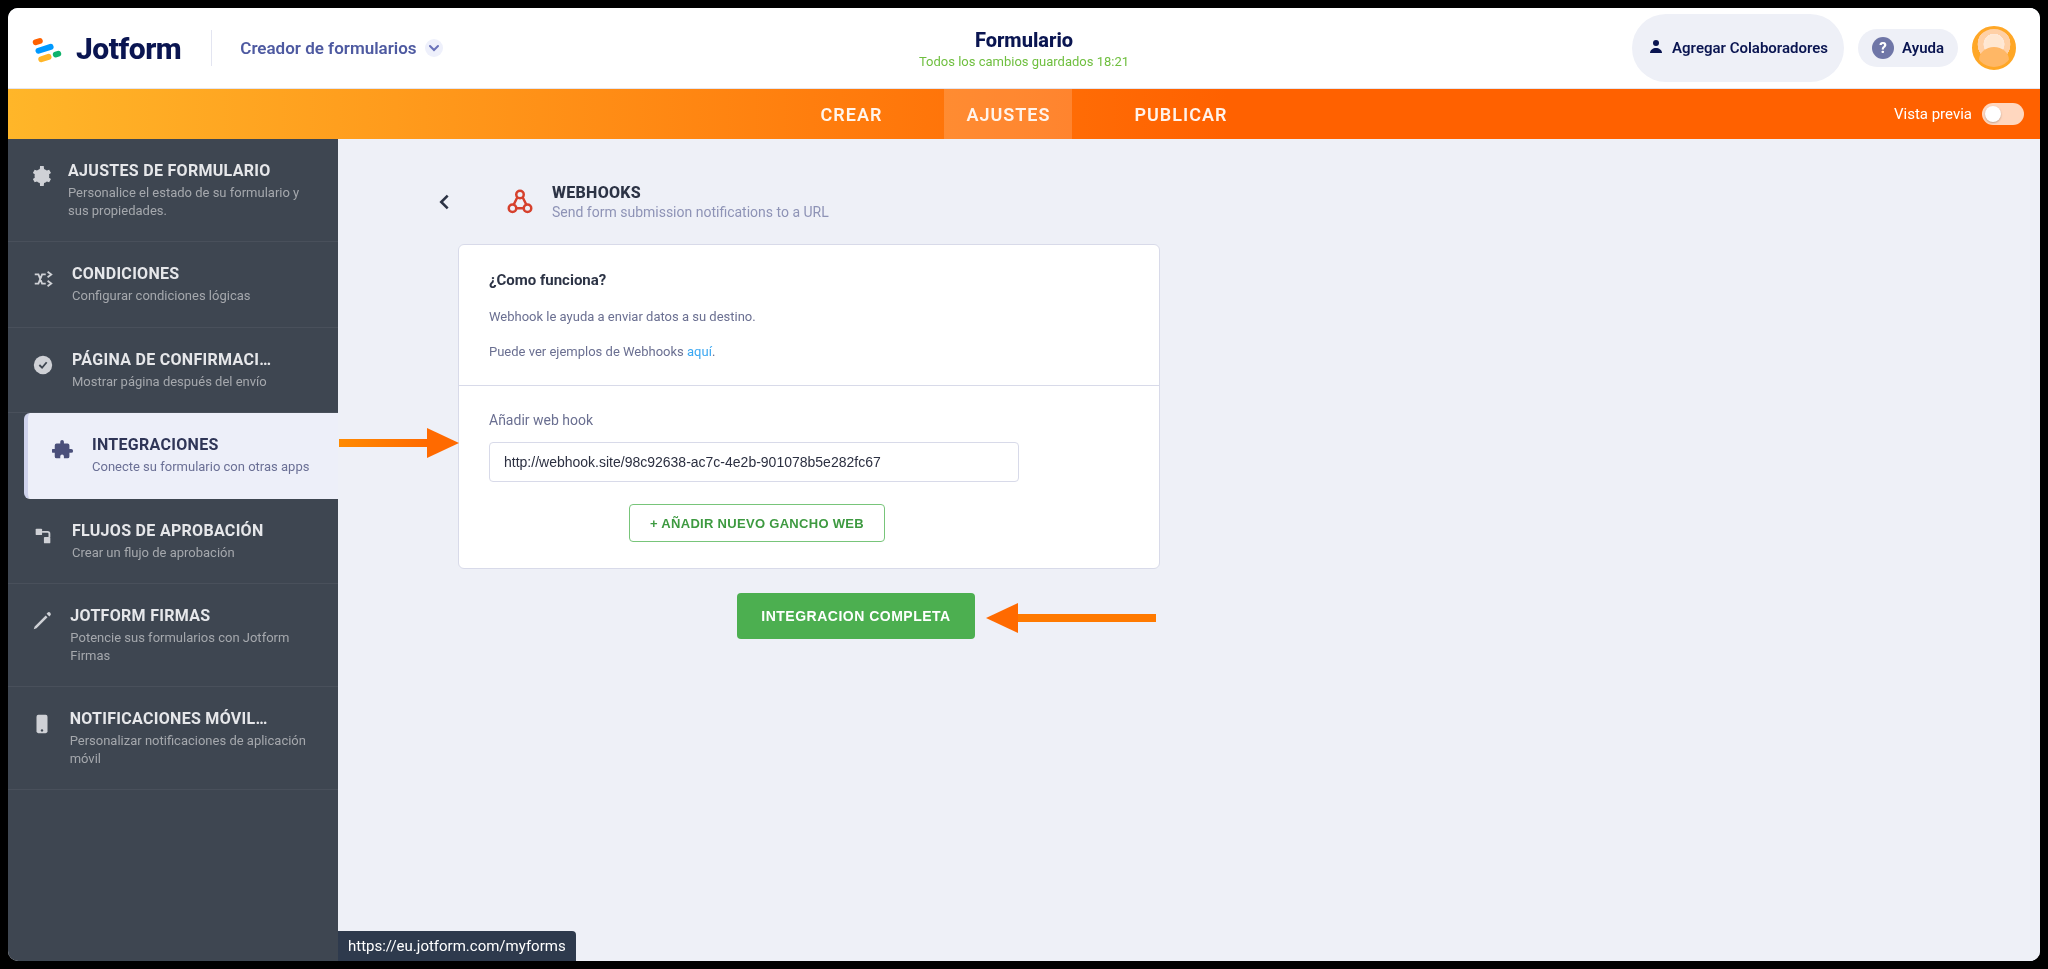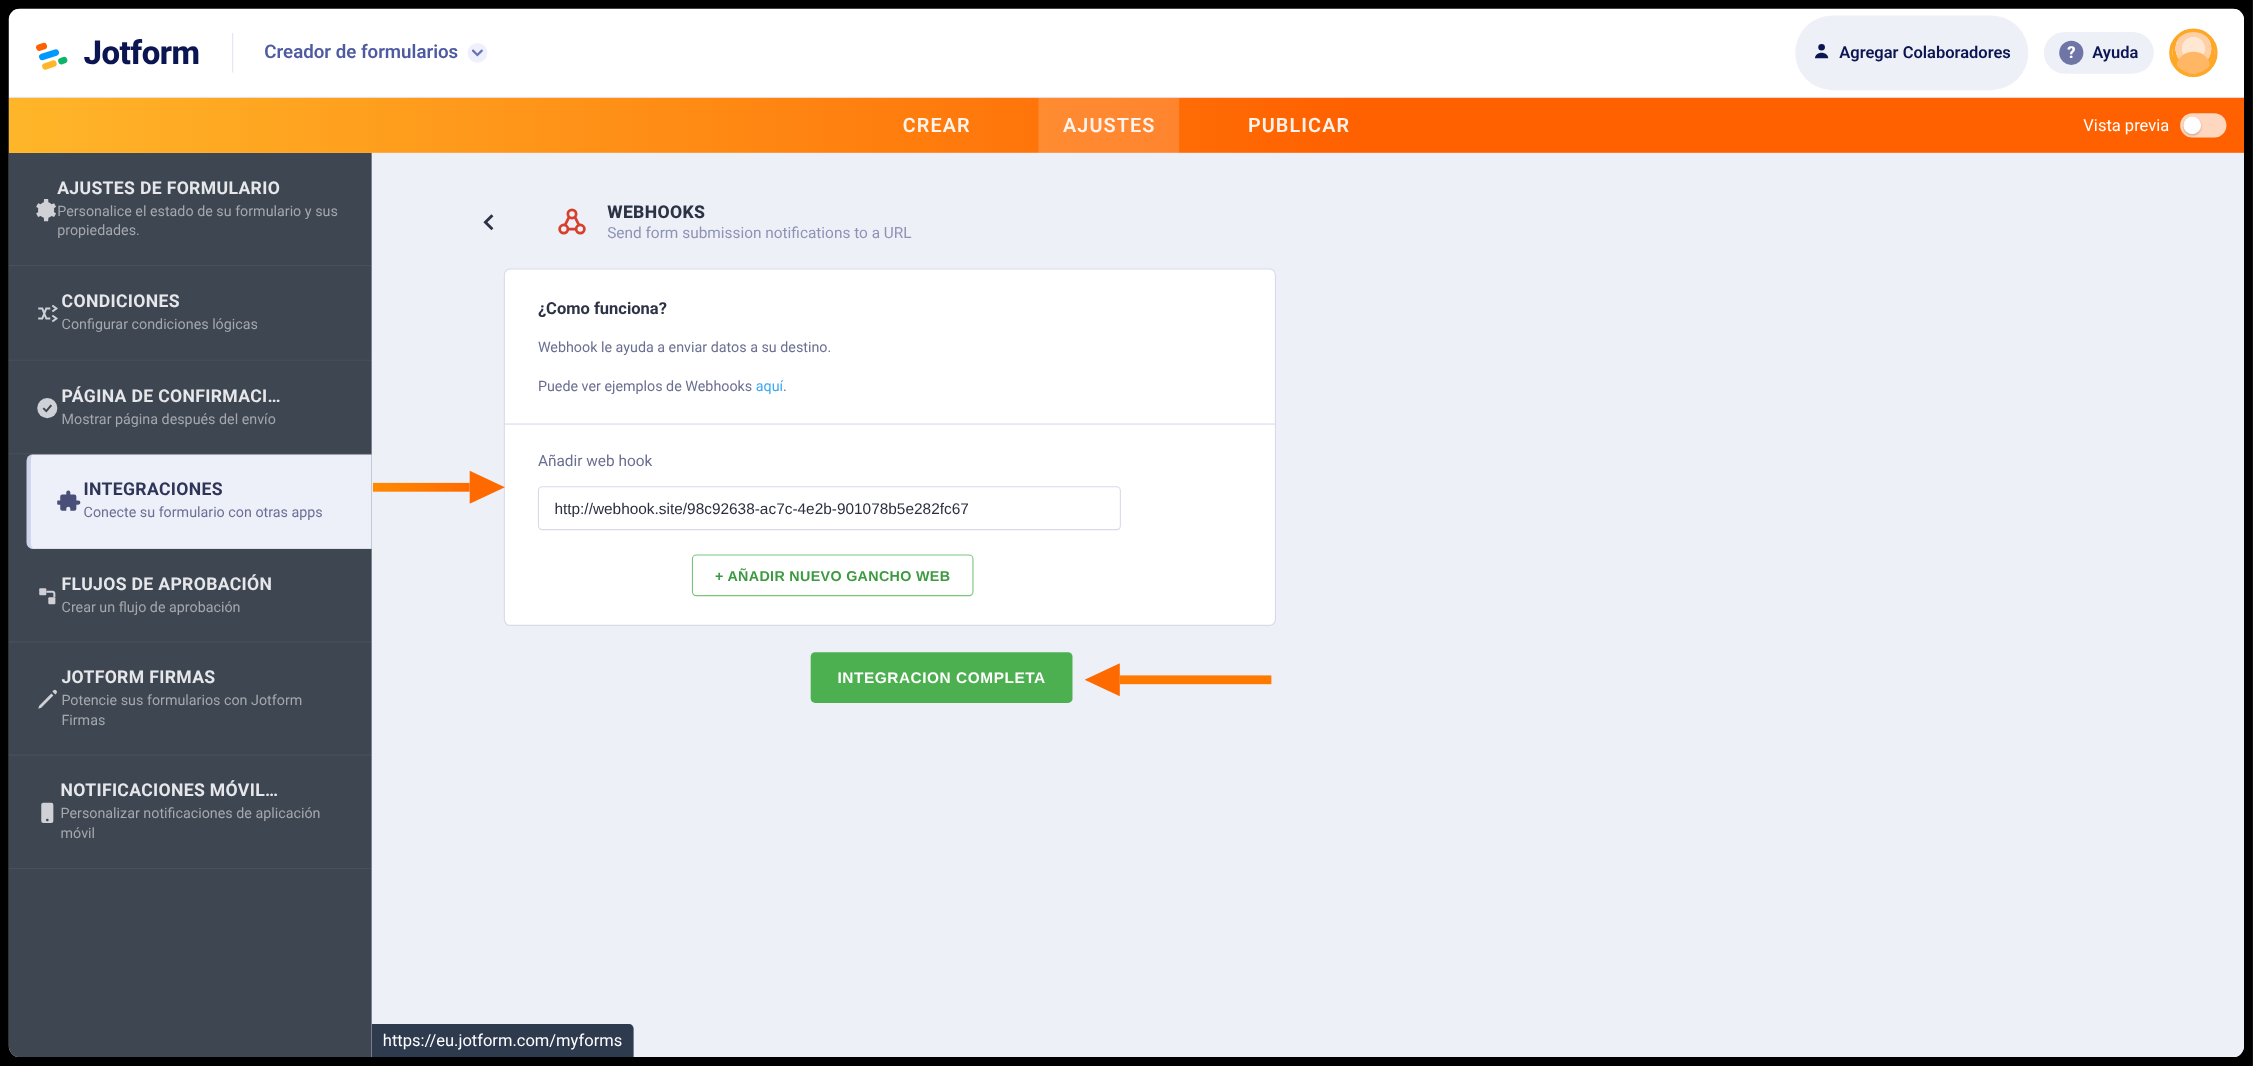--- a/index.html
+++ b/index.html
@@ -56,21 +56,21 @@
   .topbar{
     height:80px;
     background:#fff;
     border-bottom:1px solid var(--top-border);
     display:flex;
     align-items:center;
     padding:0 24px 0 22px;
     gap:20px;
     position:relative;
   }
-  .logo{display:flex;align-items:flex-end;gap:12px}
+  .logo{display:flex;align-items:center;gap:12px}
   .logo svg{display:block}
   .logo .word{font-weight:800;font-size:30px;color:var(--ink);letter-spacing:-0.5px}
   .divider-v{width:1px;height:36px;background:var(--top-border);margin:0 8px 0 10px}
   .dropdown{
     display:flex;align-items:center;gap:8px;color:#4e5aa1;font-weight:600;font-size:17px;cursor:pointer;
   }
   .dropdown .chev{width:18px;height:18px;border-radius:50%;background:#eef0fb;display:flex;align-items:center;justify-content:center;color:#6a72b9}
   .center{
     position:absolute;left:50%;top:50%;transform:translate(-50%,-50%);
     text-align:center;
@@ -100,21 +100,21 @@
   .nav .right{position:absolute;right:16px;top:50%;transform:translateY(-50%);display:flex;align-items:center;gap:10px;color:#fff;font-size:15px}
   .switch{width:42px;height:22px;border-radius:999px;background:rgba(255,255,255,.75);position:relative;cursor:pointer}
   .switch::after{content:"";position:absolute;left:3px;top:3px;width:16px;height:16px;border-radius:50%;background:#fff;box-shadow:0 1px 2px rgba(0,0,0,.25)}
 
   
   .body{flex:1;display:flex;min-height:0}
   .sidebar{
     width:330px;background:var(--side-bg);color:var(--side-text);
     display:flex;flex-direction:column;min-height:0;
   }
-  .side-item{display:flex;padding:22px 22px;align-items:center;border-bottom:1px solid rgba(255,255,255,.06);cursor:pointer}
+  .side-item{display:flex;gap:16px;padding:22px 22px;align-items:flex-start;border-bottom:1px solid rgba(255,255,255,.06);cursor:pointer}
   .side-item .ico{width:26px;height:26px;display:flex;align-items:center;justify-content:center;color:#cfd1d6;margin-top:2px}
   .side-item .text .t{font-weight:700;font-size:16px;color:#e6e7ea;letter-spacing:.3px}
   .side-item .text .d{font-size:13px;color:var(--side-sub);margin-top:4px;line-height:1.35}
   .side-item.active{background:var(--active-bg);color:var(--active-ink);border-left:4px solid #cfd3ec;margin-left:16px;border-radius:6px 0 0 6px}
   .side-item.active .ico{color:#4a4f7a}
   .side-item.active .text .t{color:#2f3557}
   .side-item.active .text .d{color:#6a6f95}
 
   .main{flex:1;background:var(--bg);overflow:auto;padding:26px 28px;box-sizing:border-box;position:relative}
   .header-row{display:flex;align-items:center;gap:14px;margin:18px 0 24px 60px}
@@ -167,20 +167,24 @@
       <div class="divider-v"></div>
       <div class="dropdown">
         <span>Creador de formularios</span>
         <span class="chev">
           <svg width="10" height="10" viewBox="0 0 10 10">
               <path d="M1 3l4 4 4-4" fill="none" stroke="#6a72b9" stroke-width="2" stroke-linecap="round"></path>
             </svg>
         </span>
       </div>
 
+      <div class="center">
+        <div class="title">Formulario</div>
+        <div class="subtitle">Todos los cambios guardados 18:21</div>
+      </div>
 
       <div class="top-right">
         <div class="pill">
           <span>
             <svg width="16" height="16" viewBox="0 0 16 16">
                 <circle cx="8" cy="5" r="3" fill="#0a1551"></circle>
                 <path d="M2 15c0-3 3-5 6-5s6 2 6 5" fill="#0a1551"></path>
               </svg>
           </span>
           <span>Agregar Colaboradores</span>

